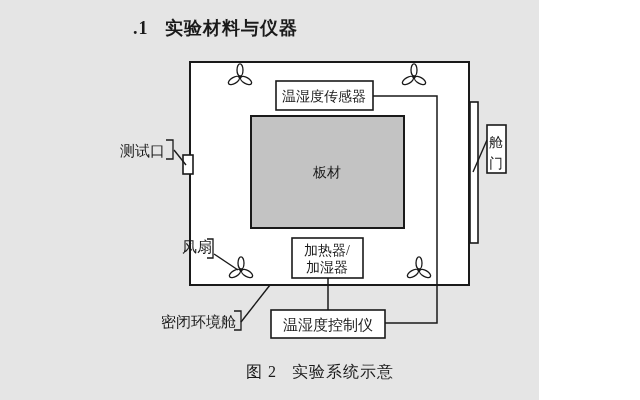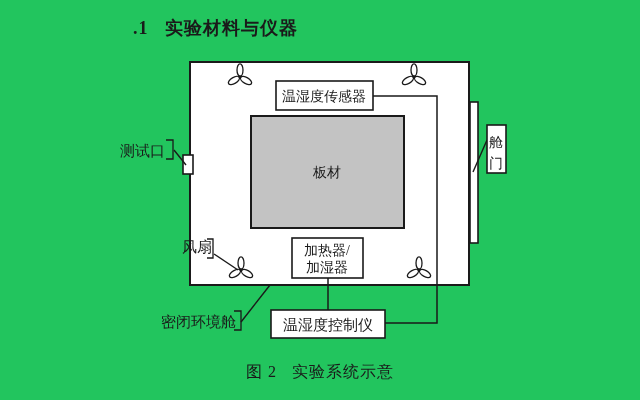--- a/index.html
+++ b/index.html
@@ -2,21 +2,21 @@
 <html><head>
 <meta charset="utf-8">
 <style>
   html, body { margin: 0; padding: 0; }
   body {
     width: 640px; height: 400px;
     background: #ffffff;
     font-family: "Liberation Serif", "DejaVu Serif", serif;
     overflow: hidden;
   }
-  .stage { position: relative; width: 640px; height: 400px; background: #22c55e; }
+  .stage { position: relative; width: 539px; height: 400px; background: #e5e5e5; }
   svg { display: block; }
   text {
     fill: #1a1a1a;
     font-family: "Liberation Serif", "DejaVu Serif", serif;
     white-space: pre;
   }
   .title-text  { font-size: 18px; font-weight: bold; letter-spacing: 1px; }
   .caption-text{ font-size: 16px; letter-spacing: 1px; }
   .label-text  { font-size: 15px; }
   .box-text    { font-size: 14px; }

